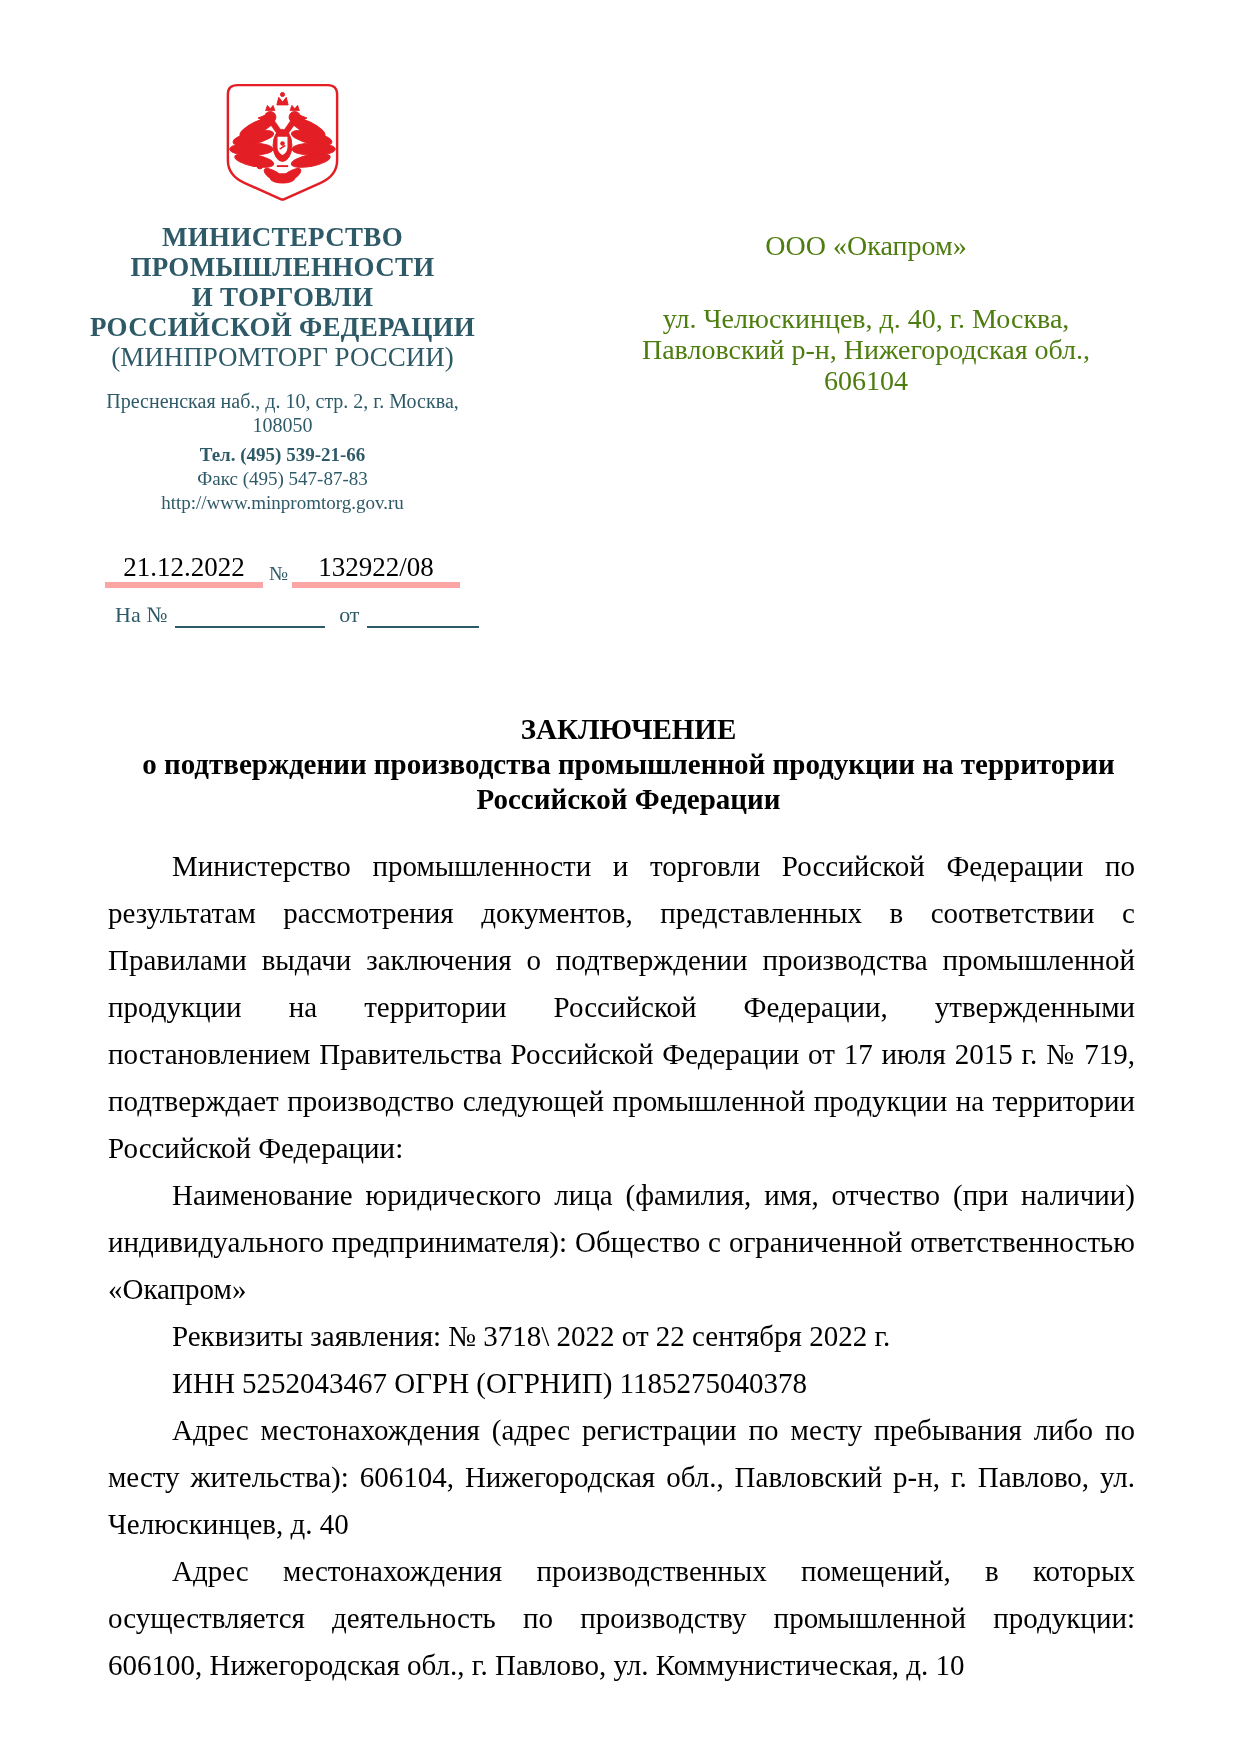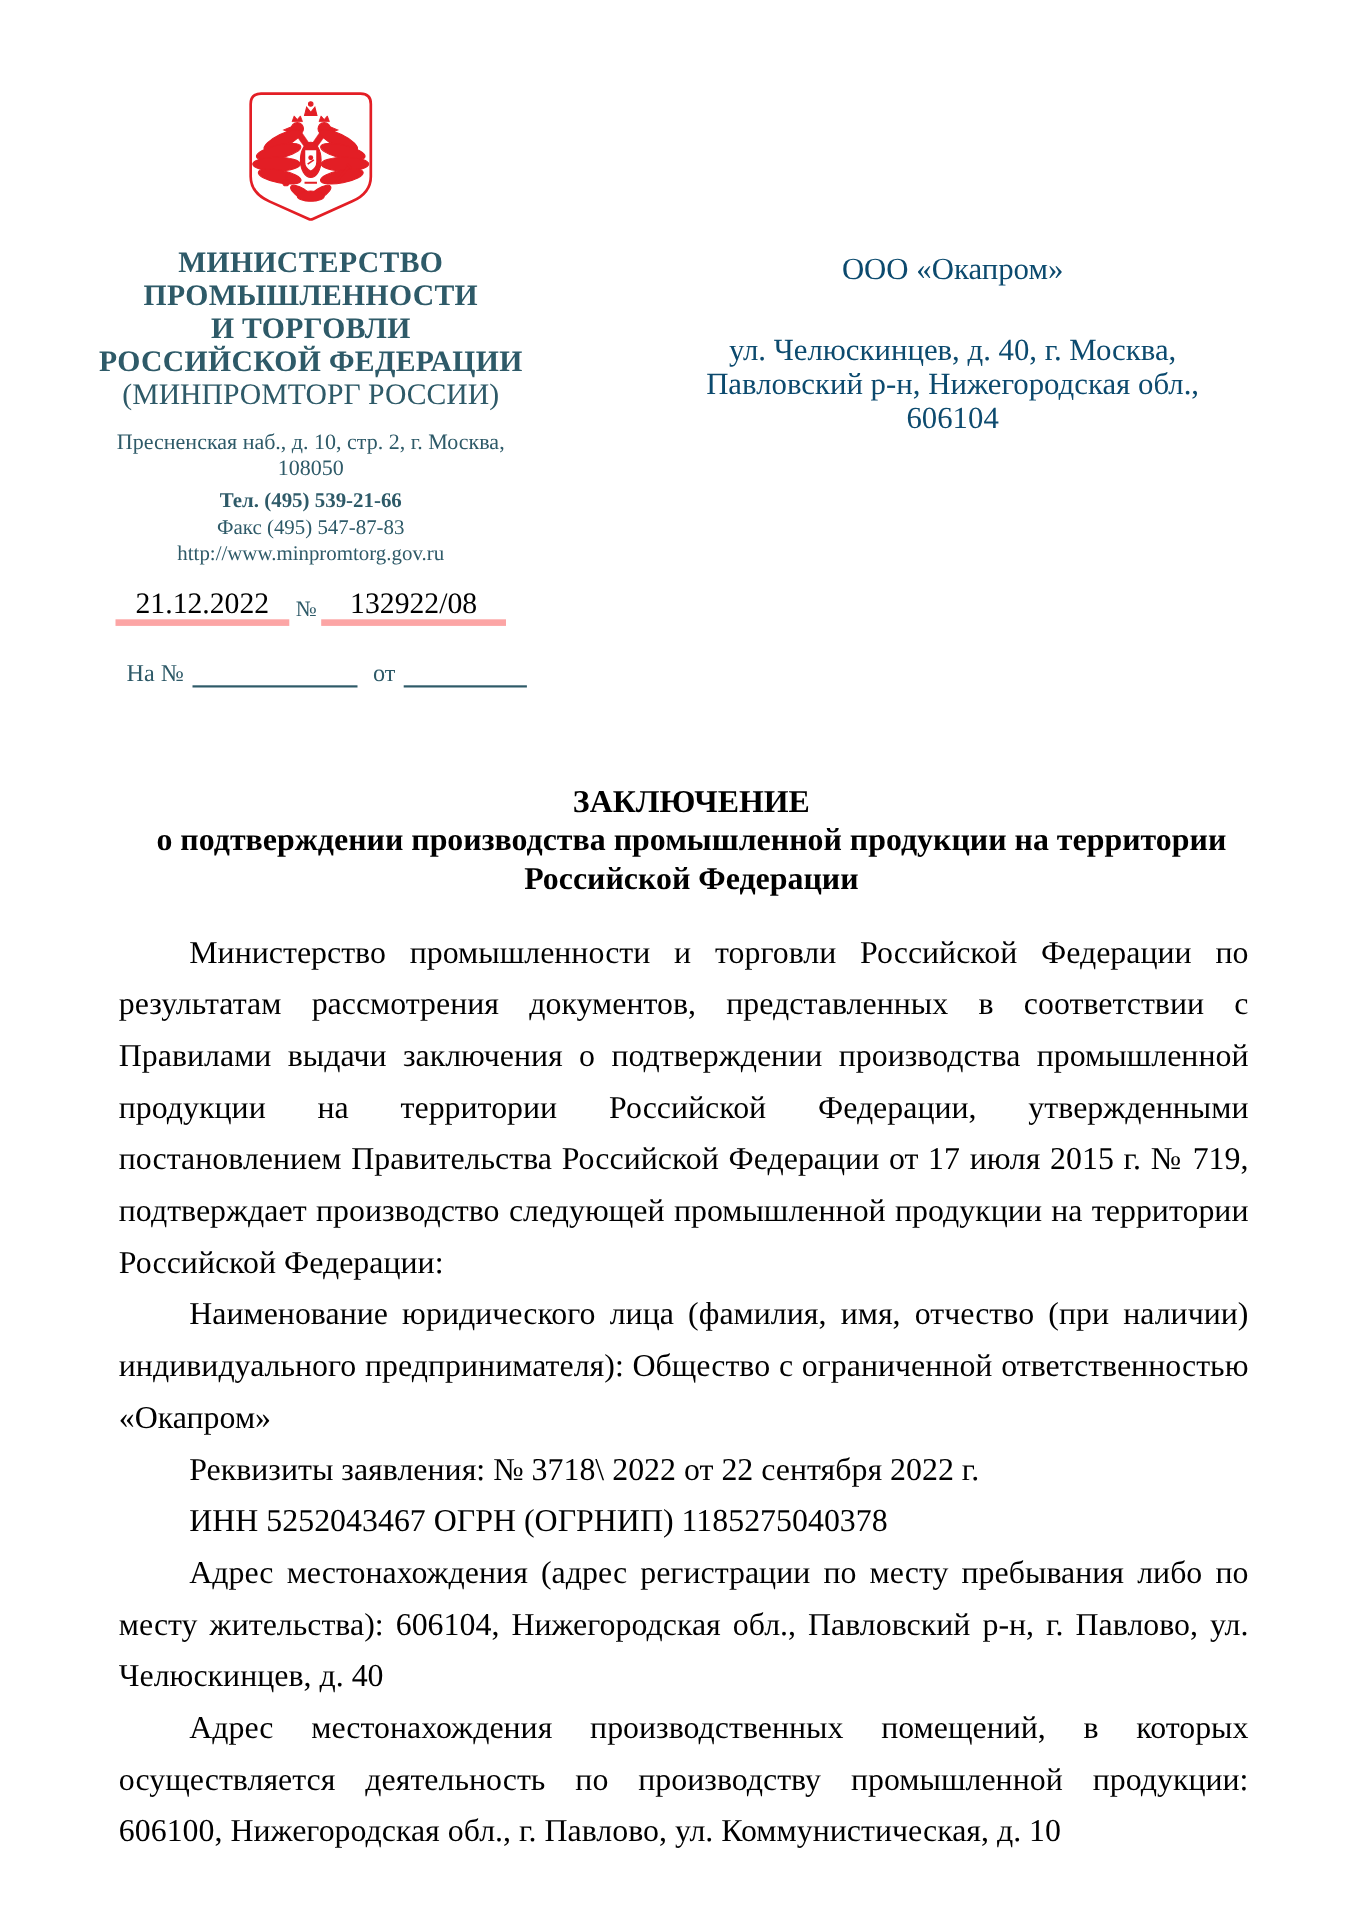--- a/index.html
+++ b/index.html
@@ -51,29 +51,29 @@
     font-size: 27px;
     line-height: 30px;
     color: #000;
   }
   .u-seg {
     border-bottom: 6px solid #fca5a5;
     display: inline-block;
     text-align: center;
   }
   .u-seg.date-seg { width: 158px; }
-  .u-seg.num-seg  { width: 168px; }
+  .u-seg.num-seg  { width: 168px; margin-top: 20px; }
   .num-sign {
     color: #2e5a68;
     font-size: 20px;
     padding: 0 4px 0 6px;
     align-self: flex-end;
   }
   .incoming-row {
-    margin-top: 30px;
+    margin-top: 14px;
     display: flex;
     justify-content: flex-start;
     align-items: flex-end;
     font-size: 22px;
     line-height: 26px;
     color: #2e5a68;
     padding-left: 40px;
   }
   .blank-seg {
     border-bottom: 2px solid #2e5a68;
@@ -86,21 +86,21 @@
 
   
   .header-right {
     position: absolute;
     left: 600px;
     top: 230px;
     width: 532px;
     text-align: center;
     font-size: 28px;
     line-height: 31px;
-    color: #0c4a6e;
+    color: #4d7c0f;
   }
   .recipient-name { margin-bottom: 42px; }
 
   
   .doc-title {
     position: absolute;
     left: 0;
     top: 712px;
     width: 100%;
     text-align: center;

